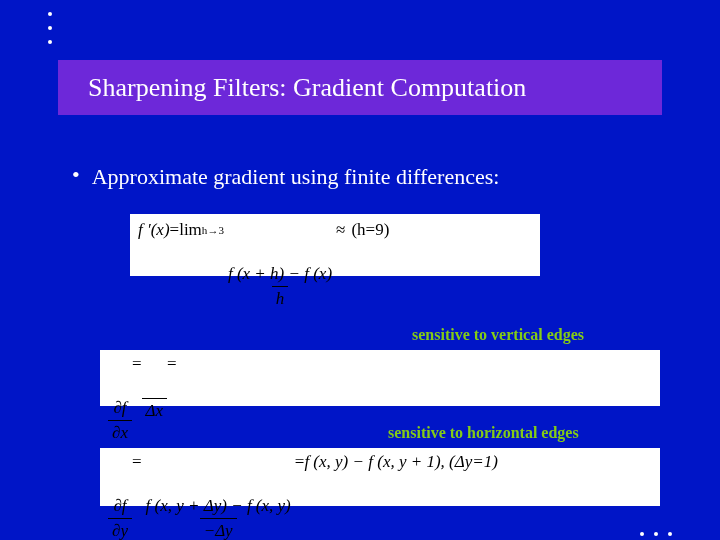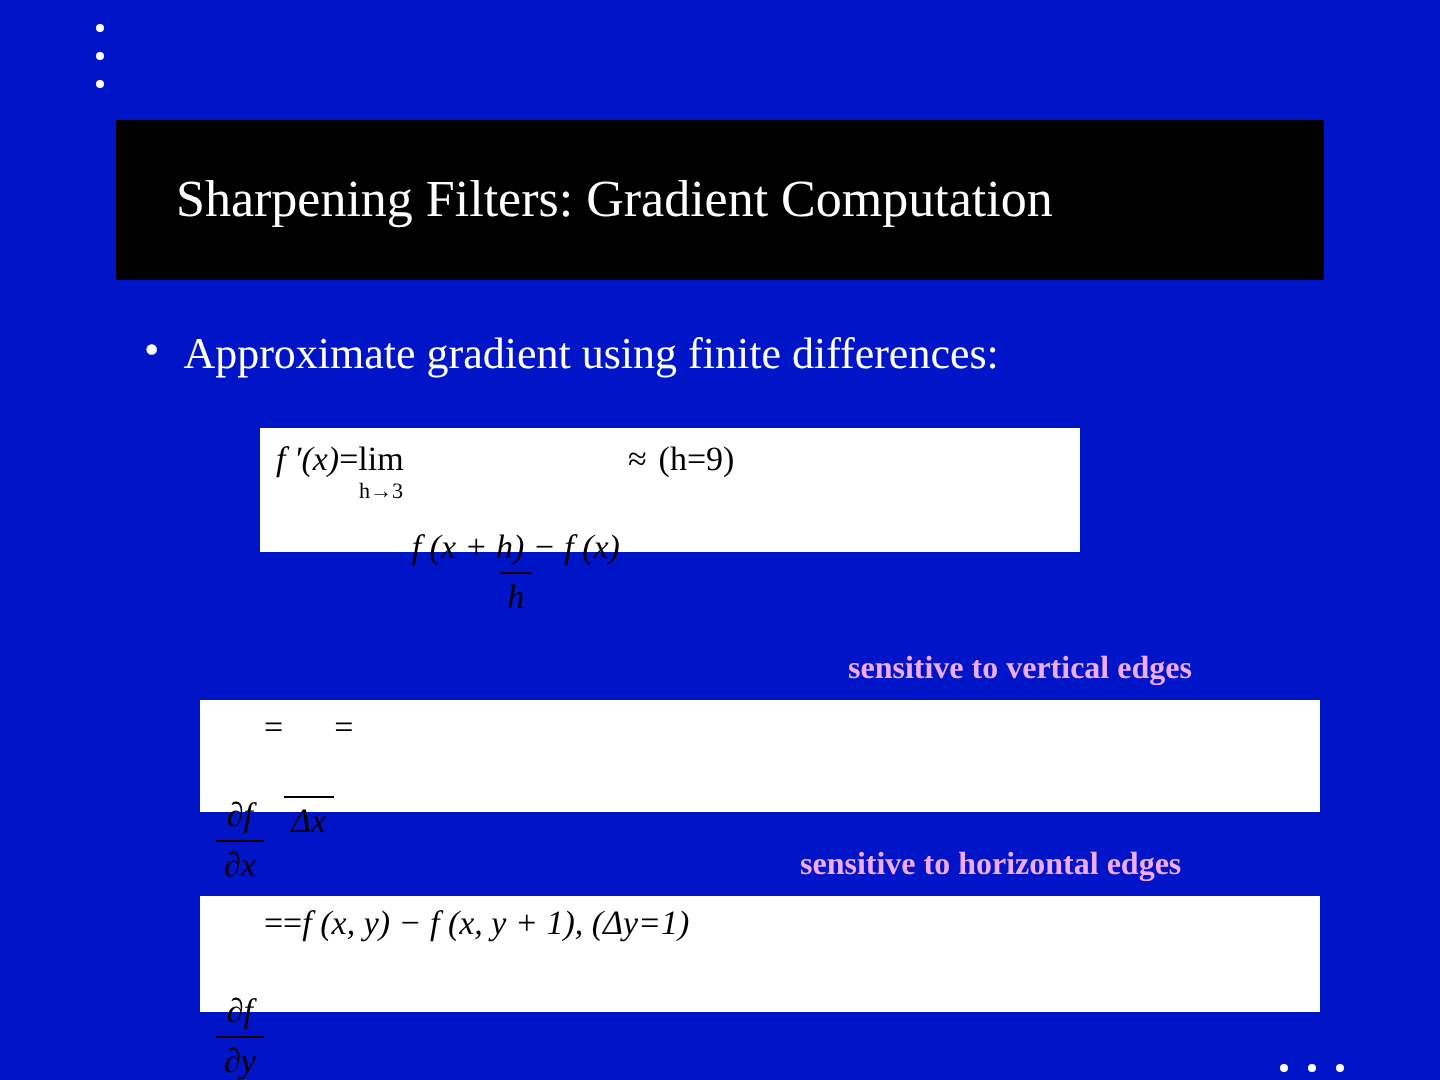--- a/index.html
+++ b/index.html
@@ -23,22 +23,22 @@
     width: 4px;
     height: 4px;
     border-radius: 50%;
     background: #fff;
   }
   .title-bar {
     position: absolute;
     top: 60px;
     left: 58px;
     width: 604px;
-    height: 80px;
-    background: #000000;
+    height: 55px;
+    background: #6d28d9;
     display: flex;
     align-items: center;
     padding-left: 30px;
   }
   .title-text {
     color: #fff;
     font-size: 26px;
     font-family: "Times New Roman", serif;
   }
   .bullet-row {
@@ -98,33 +98,32 @@
     flex-direction: column;
     align-items: center;
     font-style: italic;
     vertical-align: middle;
     margin-top: 44px;
   }
   .frac .num { padding: 0 4px 2px 4px; }
   .frac .den { border-top: 1.5px solid #000; padding: 2px 4px 0 4px; }
   .lim {
     display: inline-flex;
-    flex-direction: column;
+    flex-direction: row;
     align-items: center;
     font-style: normal;
   }
   .lim .top { font-size: 1em; }
   .lim .bot { font-size: 0.65em; }
   .caption {
     position: absolute;
-    color: #f0abfc;
+    color: #84cc16;
     font-family: "Times New Roman", serif;
     font-weight: bold;
     font-size: 16px;
-    margin-left: 12px;
   }
   .cap1 { top: 326px; left: 412px; }
   .cap2 { top: 424px; left: 388px; }
   .dx {
     position: absolute;
     color: #fff;
     font-family: "Times New Roman", serif;
     font-weight: bold;
     font-size: 15px;
     top: 386px;
@@ -194,20 +193,24 @@
 
 <div class="caption cap2">sensitive to horizontal edges</div>
 
 <div class="eqbox eq3">
   <div class="math">
     <span class="frac">
       <span class="num">∂f</span>
       <span class="den">∂y</span>
     </span>
     <span class="upright">=</span>
+    <span class="frac">
+      <span class="num">f (x, y + Δy) − f (x, y)</span>
+      <span class="den">−Δy</span>
+    </span>
     <span class="upright">=</span>
     <span>f (x, y) − f (x, y + 1), (Δy=1)</span>
   </div>
 </div>
 
 <div class="corner-dots">
   <div class="dot"></div>
   <div class="dot"></div>
   <div class="dot"></div>
 </div>

